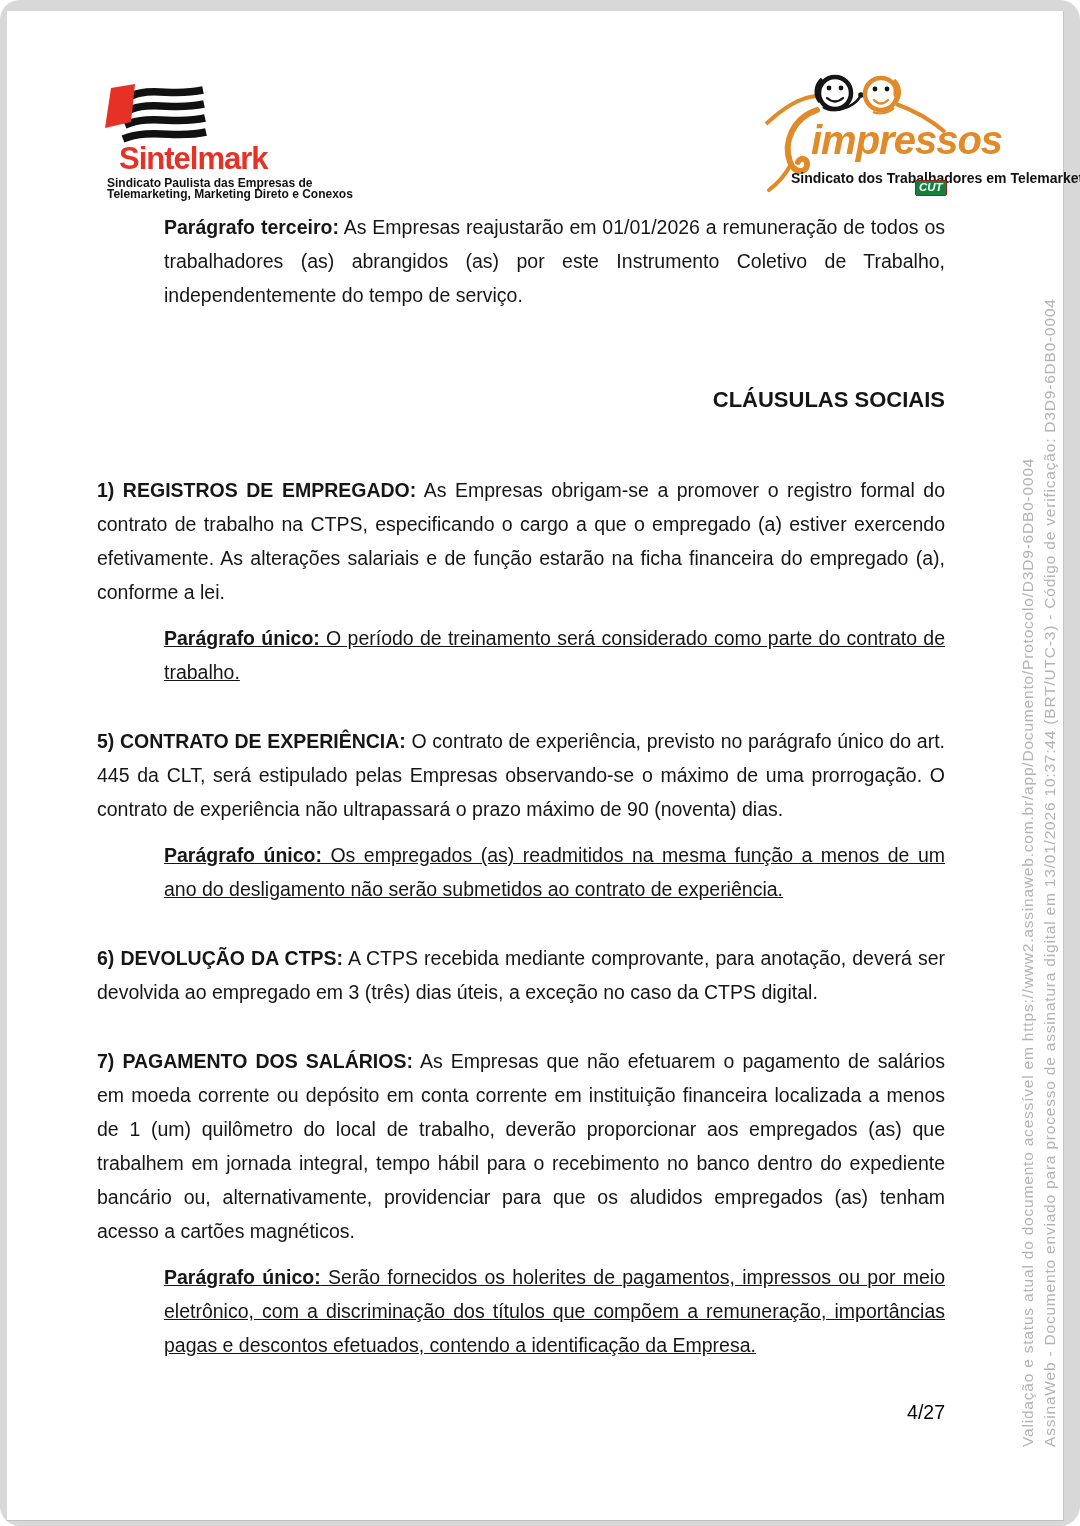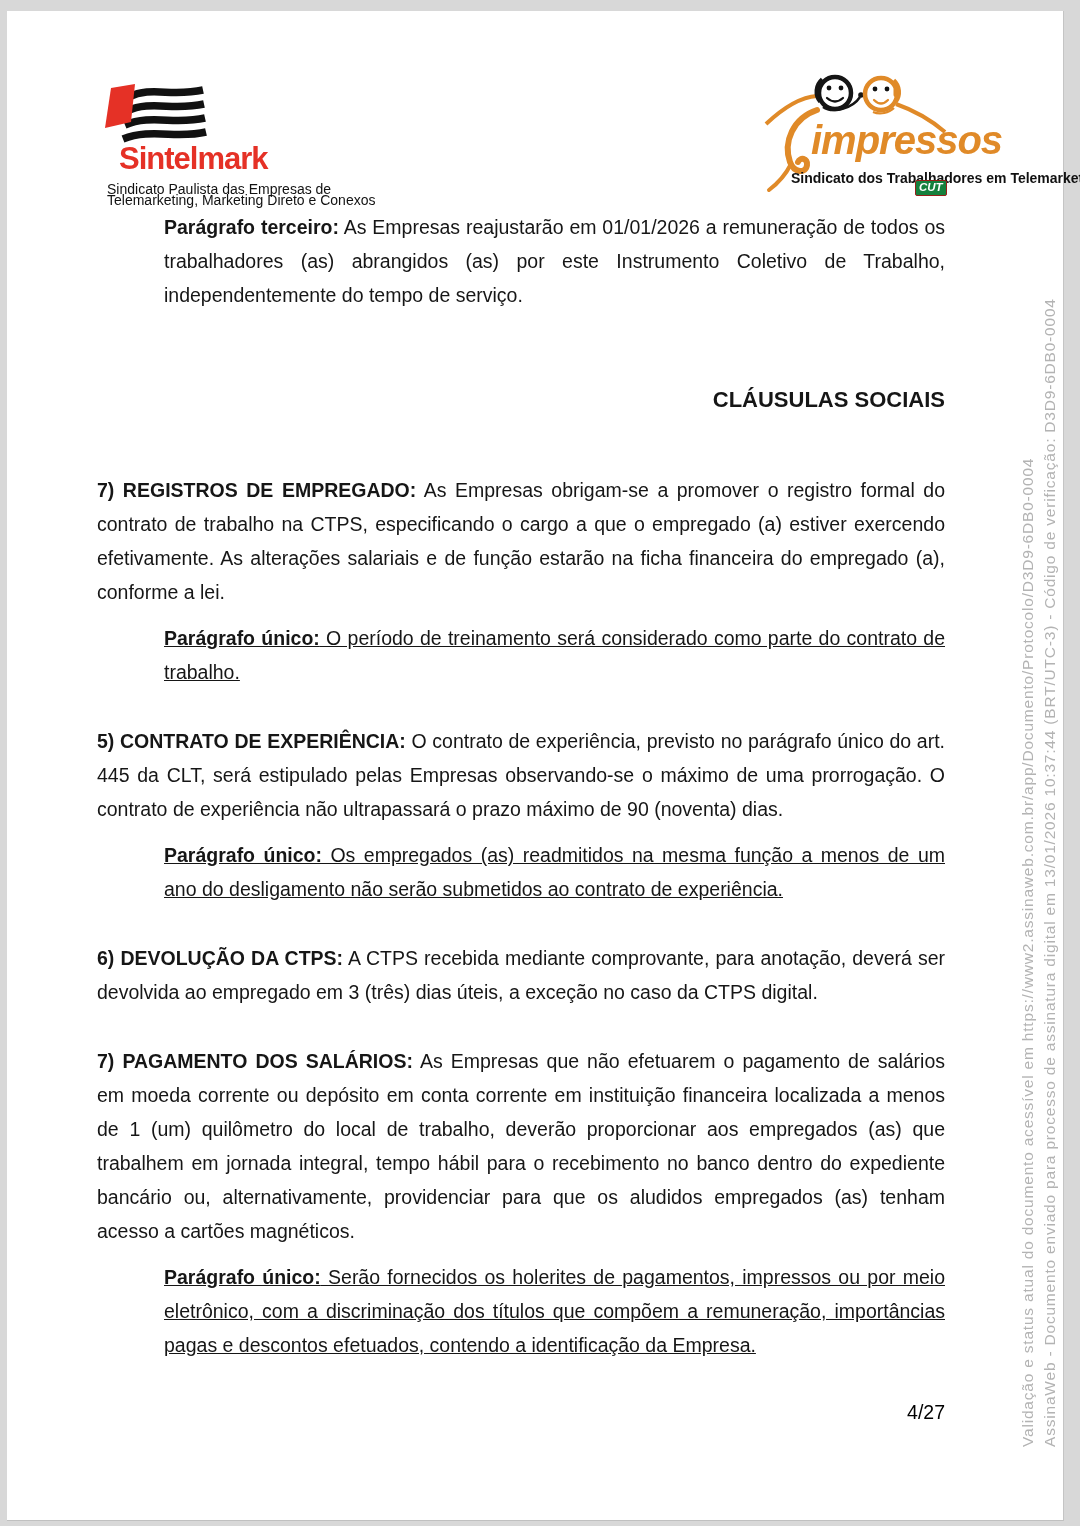--- a/index.html
+++ b/index.html
@@ -1,17 +1,17 @@
 <!DOCTYPE html>
 <html lang="pt"><head>
 <meta charset="utf-8">
 <style>
   html,body{margin:0;padding:0;}
   body{width:1080px;height:1526px;font-family:"Liberation Sans",sans-serif;}
-  .scan{position:relative;width:1080px;height:1526px;background:#d8d8d8;overflow:hidden;}
+  .scan{position:relative;width:1080px;height:1526px;background:#d8d8d8;overflow:hidden;border-radius:20px;}
   .page{position:absolute;left:7px;top:11px;width:1056px;height:1509px;background:#ffffff;
         border-right:1px solid #c4c4c4;border-bottom:1px solid #c0c0c0;}
   
   .doc-body{position:absolute;left:97px;top:210px;width:848px;font-size:19.5px;line-height:34px;
             color:#161616;text-align:justify;}
   .para{margin:0;text-align:justify;}
   .indent{padding-left:67px;}
   .heading{margin:71px 0 56px 0;font-size:22px;font-weight:bold;text-align:right;line-height:34px;}
   .sub{margin-top:12px;text-decoration:underline;}
   .clause{margin-top:35px;}
@@ -20,21 +20,21 @@
   
   .stamp{position:absolute;transform:rotate(-90deg);transform-origin:0 0;white-space:nowrap;
          font-size:15.5px;line-height:18px;letter-spacing:0.8px;color:#b3b3b3;}
   .stamp1{left:1041px;top:1447px;}
   .stamp2{left:1019px;top:1447px;}
   
   .logo-sm{position:absolute;left:103px;top:84px;width:195px;height:115px;}
   .logo-sm svg{position:absolute;left:0;top:0;}
   .sm-name{position:absolute;left:16px;top:58px;font-size:31px;font-weight:bold;letter-spacing:-1px;
            color:#e53126;line-height:34px;}
-  .sm-tag{position:absolute;left:4px;top:100px;font-size:14px;font-weight:normal;color:#111;
+  .sm-tag{position:absolute;left:4px;top:94px;font-size:12px;font-weight:bold;color:#111;
           line-height:11px;white-space:nowrap;}
   
   .logo-st{position:absolute;left:763px;top:64px;width:185px;height:135px;}
   .logo-st svg{position:absolute;left:0;top:0;}
   .st-name{position:absolute;left:48px;top:53px;font-size:40px;font-style:italic;font-weight:bold;
            letter-spacing:-1px;color:#e08a28;line-height:46px;}
   .st-tag{position:absolute;left:28px;top:106px;font-size:14px;font-weight:bold;color:#111;
           white-space:nowrap;}
   .st-cut{position:absolute;left:152px;top:116px;background:#15803d;color:#fff;font-size:11.5px;
           font-weight:bold;font-style:italic;padding:0 3px 1px 3px;border:1px solid #961f1a;
@@ -90,21 +90,21 @@
     <div class="st-name">impressos</div>
     <div class="st-tag">Sindicato dos Trabalhadores em Telemarketing</div>
     <div class="st-cut">CUT</div>
   </div>
 
   <div class="doc-body">
     <p class="para indent"><b>Parágrafo terceiro:</b><span> As Empresas reajustarão em 01/01/2026 a remuneração de todos os trabalhadores (as) abrangidos (as) por este Instrumento Coletivo de Trabalho, independentemente do tempo de serviço.</span></p>
 
     <h2 class="heading">CLÁUSULAS SOCIAIS</h2>
 
-    <p class="para clause"><b>7) REGISTROS DE EMPREGADO:</b><span> As Empresas obrigam-se a promover o registro formal do contrato de trabalho na CTPS, especificando o cargo a que o empregado (a) estiver exercendo efetivamente. As alterações salariais e de função estarão na ficha financeira do empregado (a), conforme a lei.</span></p>
+    <p class="para clause"><b>1) REGISTROS DE EMPREGADO:</b><span> As Empresas obrigam-se a promover o registro formal do contrato de trabalho na CTPS, especificando o cargo a que o empregado (a) estiver exercendo efetivamente. As alterações salariais e de função estarão na ficha financeira do empregado (a), conforme a lei.</span></p>
     <p class="para indent sub"><b>Parágrafo único:</b><span> O período de treinamento será considerado como parte do contrato de trabalho.</span></p>
 
     <p class="para clause"><b>5) CONTRATO DE EXPERIÊNCIA:</b><span> O contrato de experiência, previsto no parágrafo único do art. 445 da CLT, será estipulado pelas Empresas observando-se o máximo de uma prorrogação. O contrato de experiência não ultrapassará o prazo máximo de 90 (noventa) dias.</span></p>
     <p class="para indent sub"><b>Parágrafo único:</b><span> Os empregados (as) readmitidos na mesma função a menos de um ano do desligamento não serão submetidos ao contrato de experiência.</span></p>
 
     <p class="para clause"><b>6) DEVOLUÇÃO DA CTPS:</b><span> A CTPS recebida mediante comprovante, para anotação, deverá ser devolvida ao empregado em 3 (três) dias úteis, a exceção no caso da CTPS digital.</span></p>
 
     <p class="para clause"><b>7) PAGAMENTO DOS SALÁRIOS:</b><span> As Empresas que não efetuarem o pagamento de salários em moeda corrente ou depósito em conta corrente em instituição financeira localizada a menos de 1 (um) quilômetro do local de trabalho, deverão proporcionar aos empregados (as) que trabalhem em jornada integral, tempo hábil para o recebimento no banco dentro do expediente bancário ou, alternativamente, providenciar para que os aludidos empregados (as) tenham acesso a cartões magnéticos.</span></p>
     <p class="para indent sub"><b>Parágrafo único:</b><span> Serão fornecidos os holerites de pagamentos, impressos ou por meio eletrônico, com a discriminação dos títulos que compõem a remuneração, importâncias pagas e descontos efetuados, contendo a identificação da Empresa.</span></p>
 

